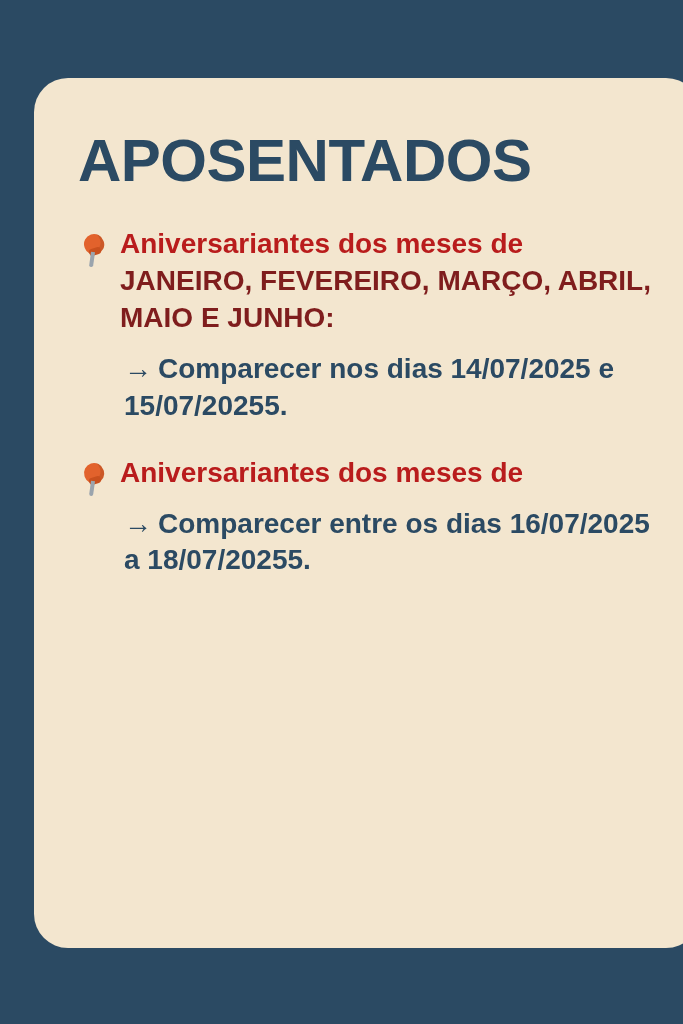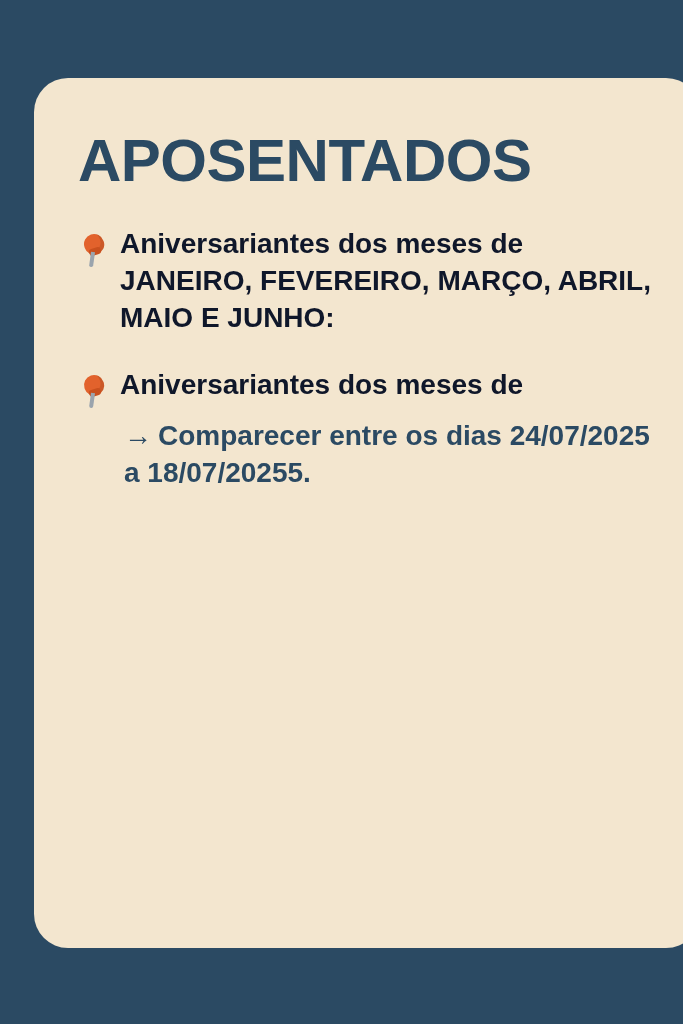--- a/index.html
+++ b/index.html
@@ -99,28 +99,28 @@
     transform: rotate(8deg);
     border-bottom-left-radius: 2px;
     border-bottom-right-radius: 2px;
   }
 
   .block-body {
     flex: 1 1 auto;
   }
 
   .lead {
-    color: #0f172a;
+    color: #b91c1c;
     font-weight: bold;
     font-size: 28px;
     line-height: 1.32;
   }
 
   .months {
-    color: #0f172a;
+    color: #7f1d1d;
     font-weight: bold;
     font-size: 28px;
     line-height: 1.32;
     text-transform: uppercase;
   }
 
   .action {
     color: #2b4a63;
     font-weight: bold;
     font-size: 28px;
@@ -150,34 +150,37 @@
         <div class="pin">
           <div class="pin-icon">
             <span class="head"></span>
             <span class="collar"></span>
             <span class="needle"></span>
           </div>
         </div>
         <div class="block-body">
           <div class="lead">Aniversariantes dos meses de</div>
           <div class="months">JANEIRO, FEVEREIRO, MARÇO, ABRIL, MAIO e JUNHO:</div>
+          <div class="action">
+            <span class="arrow">→</span><span>Comparecer nos  dias 14/07/2025 e 15/07/20255.</span>
+          </div>
         </div>
       </div>
 
       <div class="block">
         <div class="pin">
           <div class="pin-icon">
             <span class="head"></span>
             <span class="collar"></span>
             <span class="needle"></span>
           </div>
         </div>
         <div class="block-body">
           <div class="lead">Aniversariantes dos meses de</div>
           <div class="action">
-            <span class="arrow">→</span><span>Comparecer entre os dias 24/07/2025 a 18/07/20255.</span>
+            <span class="arrow">→</span><span>Comparecer entre os dias 16/07/2025 a 18/07/20255.</span>
           </div>
         </div>
       </div>
 
     </div>
   </div>
 </div>
 
 </body></html>

